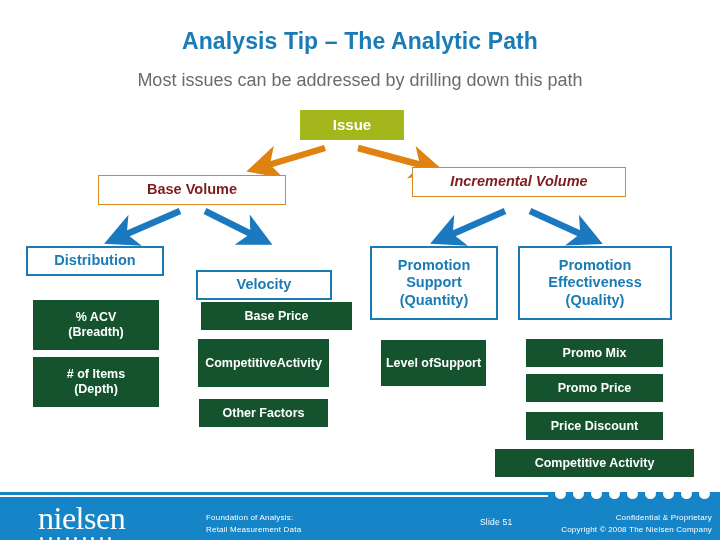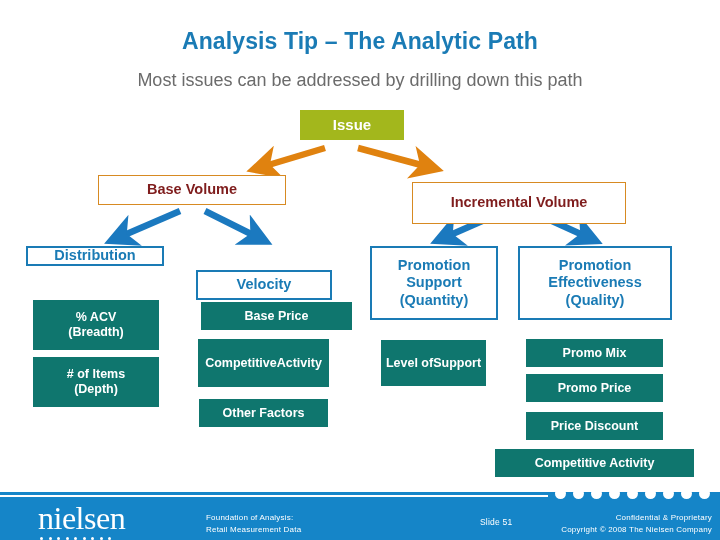--- a/index.html
+++ b/index.html
@@ -74,21 +74,21 @@
 
   .box-blue {
     background: #ffffff;
     border: 2px solid #1a7bb5;
     color: #1a7bb5;
     font-weight: bold;
     font-size: 14.5px;
   }
 
   .box-gray {
-    background: #0f766e;
+    background: #14532d;
     color: #ffffff;
     font-weight: bold;
     font-size: 12.5px;
     border: none;
   }
 
   
   .arrow-layer {
     position: absolute;
     left: 0;
@@ -198,25 +198,25 @@
   </svg>
 
   <div class="box box-issue" style="left:300px; top:110px; width:104px; height:30px;">
     <span>Issue</span>
   </div>
 
   <div class="box box-orange" style="left:98px; top:175px; width:188px; height:30px;">
     <span>Base Volume</span>
   </div>
 
-  <div class="box box-orange" style="left:412px; top:182px; width:214px; height:42px;">
+  <div class="box box-orange" style="left:412px; top:167px; width:214px; height:30px;font-style:italic;">
     <span>Incremental Volume</span>
   </div>
 
-  <div class="box box-blue" style="left:26px; top:246px; width:138px; height:20px;">
+  <div class="box box-blue" style="left:26px; top:246px; width:138px; height:30px;">
     <span>Distribution</span>
   </div>
 
   <div class="box box-blue" style="left:196px; top:246px; width:136px; height:30px;margin-top:24px;">
     <span>Velocity</span>
   </div>
 
   <div class="box box-blue" style="left:370px; top:246px; width:128px; height:74px; flex-direction:column;">
     <span>Promotion</span>
     <span>Support</span>

